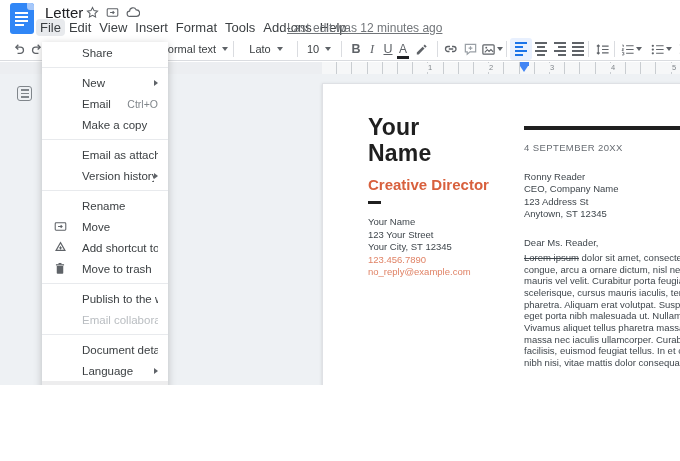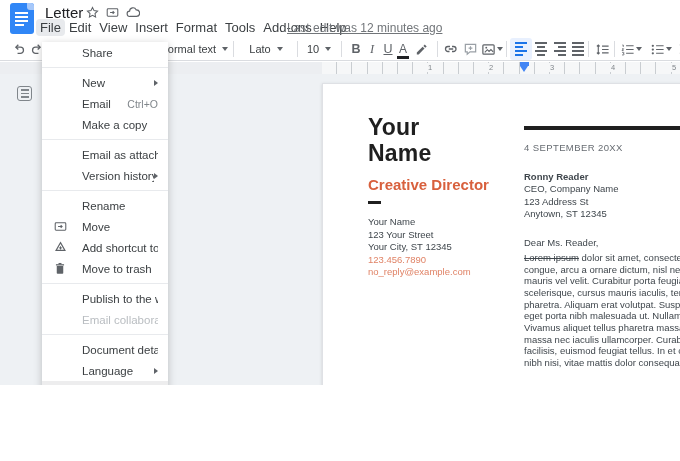--- a/index.html
+++ b/index.html
@@ -300,21 +300,21 @@
   <div class="dc contact">
     <div style="font-weight:normal">Your Name</div>
     <div>123 Your Street</div>
     <div>Your City, ST 12345</div>
     <div style="color:#e08366">123.456.7890</div>
     <div style="color:#e08366">no_reply@example.com</div>
   </div>
   <div class="dc topbar-rule"></div>
   <div class="dc date">4 SEPTEMBER 20XX</div>
   <div class="dc recipient">
-    <div style="font-weight:bold">Ronny Reader</div>
+    <div style="font-weight:normal">Ronny Reader</div>
     <div>CEO, Company Name</div>
     <div>123 Address St</div>
     <div>Anytown, ST 12345</div>
   </div>
   <div class="dc salutation">Dear Ms. Reader,</div>
   <div class="dc para1">
     <div class="bline"><span class="strike">Lorem ipsum</span><span> dolor sit amet, consectetur a</span></div>
     <div>
         <div class="bline">congue, arcu a ornare dictum, nisl neque a</div>
         <div class="bline">mauris vel velit. Curabitur porta feugiat im</div>

